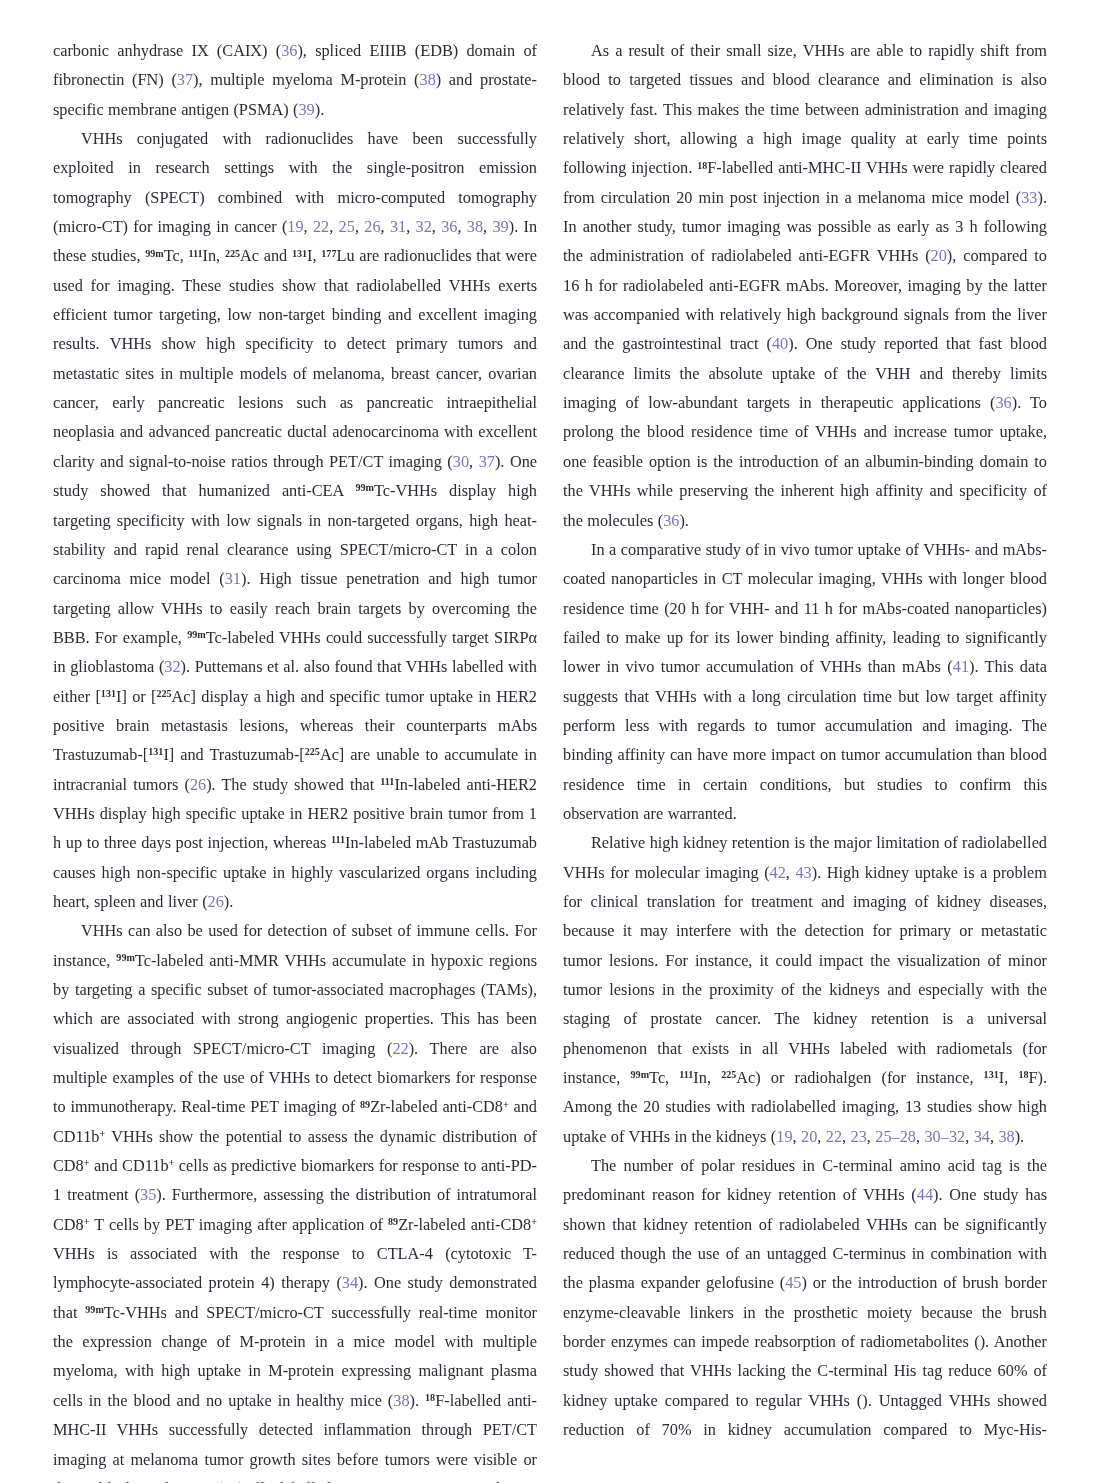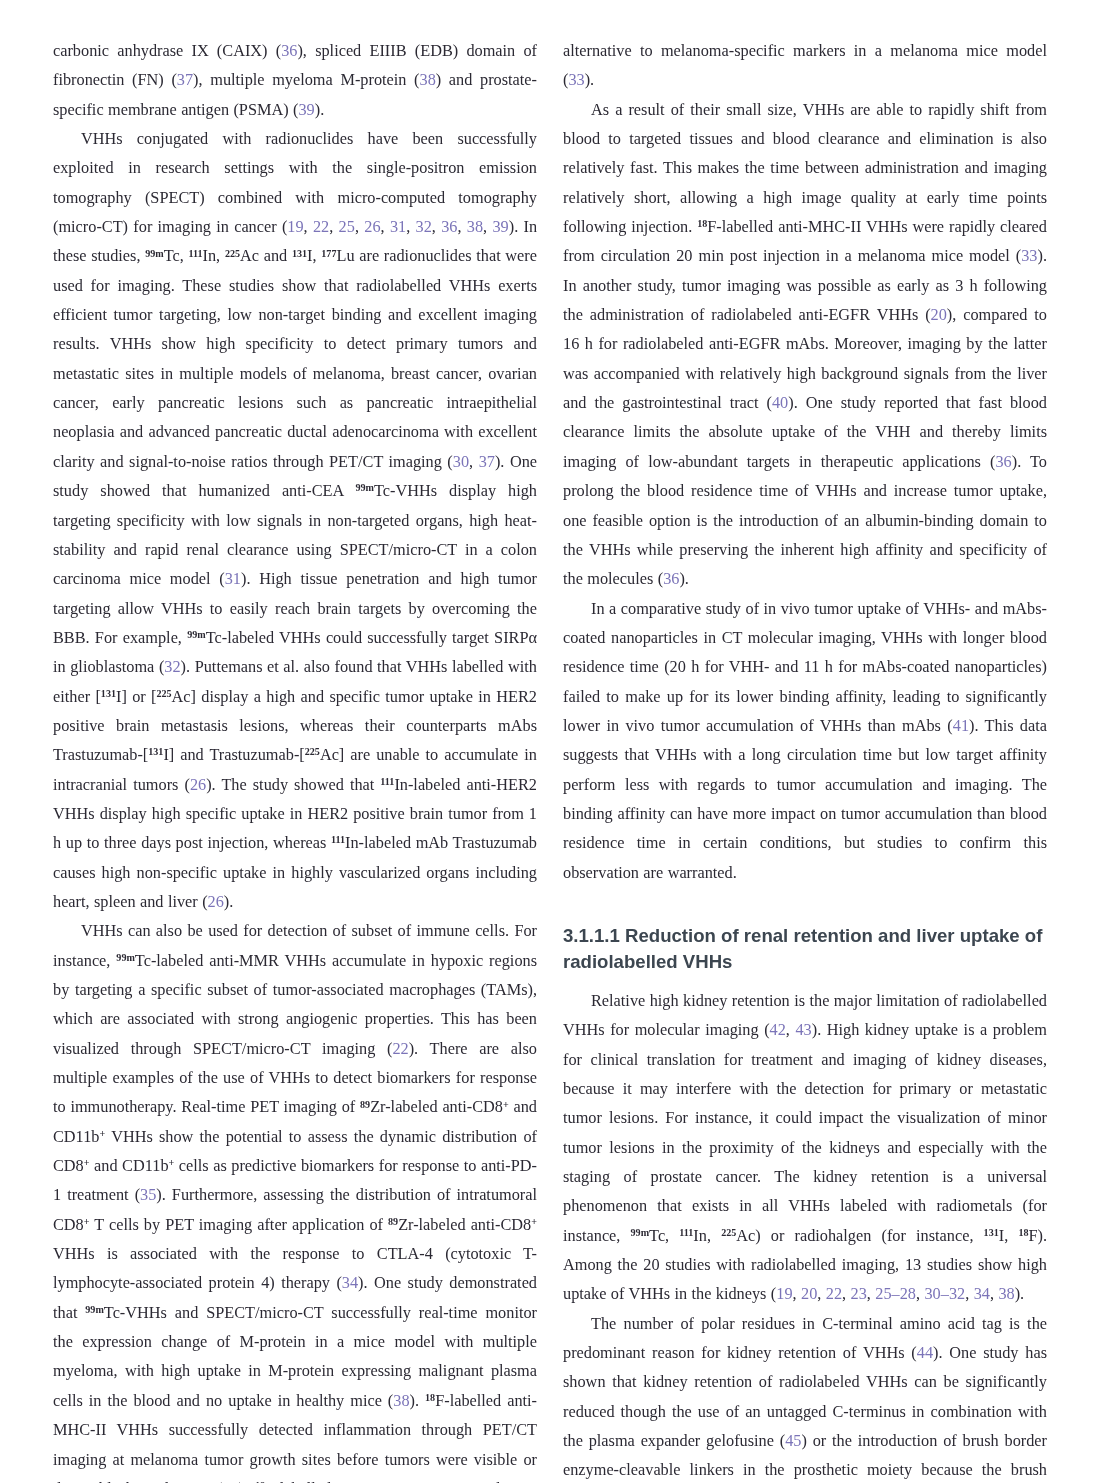--- a/index.html
+++ b/index.html
@@ -51,21 +51,19 @@
 <body>
 
 <div class="page">
   <div class="columns">
     <div class="column">
         <p class="para">carbonic anhydrase IX (CAIX) (<span class="cite">36</span>), spliced EIIIB (EDB) domain of fibronectin (FN) (<span class="cite">37</span>), multiple myeloma M-protein (<span class="cite">38</span>) and prostate-specific membrane antigen (PSMA) (<span class="cite">39</span>).</p>
         <p class="para indent">VHHs conjugated with radionuclides have been successfully exploited in research settings with the single-positron emission tomography (SPECT) combined with micro-computed tomography (micro-CT) for imaging in cancer (<span class="cite">19</span>, <span class="cite">22</span>, <span class="cite">25</span>, <span class="cite">26</span>, <span class="cite">31</span>, <span class="cite">32</span>, <span class="cite">36</span>, <span class="cite">38</span>, <span class="cite">39</span>). In these studies, <sup>99m</sup>Tc, <sup>111</sup>In, <sup>225</sup>Ac and <sup>131</sup>I, <sup>177</sup>Lu are radionuclides that were used for imaging. These studies show that radiolabelled VHHs exerts efficient tumor targeting, low non-target binding and excellent imaging results. VHHs show high specificity to detect primary tumors and metastatic sites in multiple models of melanoma, breast cancer, ovarian cancer, early pancreatic lesions such as pancreatic intraepithelial neoplasia and advanced pancreatic ductal adenocarcinoma with excellent clarity and signal-to-noise ratios through PET/CT imaging (<span class="cite">30</span>, <span class="cite">37</span>). One study showed that humanized anti-CEA <sup>99m</sup>Tc-VHHs display high targeting specificity with low signals in non-targeted organs, high heat-stability and rapid renal clearance using SPECT/micro-CT in a colon carcinoma mice model (<span class="cite">31</span>). High tissue penetration and high tumor targeting allow VHHs to easily reach brain targets by overcoming the BBB. For example, <sup>99m</sup>Tc-labeled VHHs could successfully target SIRPα in glioblastoma (<span class="cite">32</span>). Puttemans et al. also found that VHHs labelled with either [<sup>131</sup>I] or [<sup>225</sup>Ac] display a high and specific tumor uptake in HER2 positive brain metastasis lesions, whereas their counterparts mAbs Trastuzumab-[<sup>131</sup>I] and Trastuzumab-[<sup>225</sup>Ac] are unable to accumulate in intracranial tumors (<span class="cite">26</span>). The study showed that <sup>111</sup>In-labeled anti-HER2 VHHs display high specific uptake in HER2 positive brain tumor from 1 h up to three days post injection, whereas <sup>111</sup>In-labeled mAb Trastuzumab causes high non-specific uptake in highly vascularized organs including heart, spleen and liver (<span class="cite">26</span>).</p>
         <p class="para indent jlast">VHHs can also be used for detection of subset of immune cells. For instance, <sup>99m</sup>Tc-labeled anti-MMR VHHs accumulate in hypoxic regions by targeting a specific subset of tumor-associated macrophages (TAMs), which are associated with strong angiogenic properties. This has been visualized through SPECT/micro-CT imaging (<span class="cite">22</span>). There are also multiple examples of the use of VHHs to detect biomarkers for response to immunotherapy. Real-time PET imaging of <sup>89</sup>Zr-labeled anti-CD8<sup>+</sup> and CD11b<sup>+</sup> VHHs show the potential to assess the dynamic distribution of CD8<sup>+</sup> and CD11b<sup>+</sup> cells as predictive biomarkers for response to anti-PD-1 treatment (<span class="cite">35</span>). Furthermore, assessing the distribution of intratumoral CD8<sup>+</sup> T cells by PET imaging after application of <sup>89</sup>Zr-labeled anti-CD8<sup>+</sup> VHHs is associated with the response to CTLA-4 (cytotoxic T-lymphocyte-associated protein 4) therapy (<span class="cite">34</span>). One study demonstrated that <sup>99m</sup>Tc-VHHs and SPECT/micro-CT successfully real-time monitor the expression change of M-protein in a mice model with multiple myeloma, with high uptake in M-protein expressing malignant plasma cells in the blood and no uptake in healthy mice (<span class="cite">38</span>). <sup>18</sup>F-labelled anti-MHC-II VHHs successfully detected inflammation through PET/CT imaging at melanoma tumor growth sites before tumors were visible or detectable by palpation (<span class="cite">33</span>). <sup>18</sup>F-labelled anti-MHC-II VHHs and anti-CD11b VHHs, which bind to targets expressed by multiple immune cells, detected primary melanoma, as an</p>
       </div>
     <div class="column">
-        <p class="para">alternative to melanoma-specific markers in a melanoma mice model (<span class="cite">33</span>).</p>
         <p class="para indent">As a result of their small size, VHHs are able to rapidly shift from blood to targeted tissues and blood clearance and elimination is also relatively fast. This makes the time between administration and imaging relatively short, allowing a high image quality at early time points following injection. <sup>18</sup>F-labelled anti-MHC-II VHHs were rapidly cleared from circulation 20 min post injection in a melanoma mice model (<span class="cite">33</span>). In another study, tumor imaging was possible as early as 3 h following the administration of radiolabeled anti-EGFR VHHs (<span class="cite">20</span>), compared to 16 h for radiolabeled anti-EGFR mAbs. Moreover, imaging by the latter was accompanied with relatively high background signals from the liver and the gastrointestinal tract (<span class="cite">40</span>). One study reported that fast blood clearance limits the absolute uptake of the VHH and thereby limits imaging of low-abundant targets in therapeutic applications (<span class="cite">36</span>). To prolong the blood residence time of VHHs and increase tumor uptake, one feasible option is the introduction of an albumin-binding domain to the VHHs while preserving the inherent high affinity and specificity of the molecules (<span class="cite">36</span>).</p>
         <p class="para indent">In a comparative study of in vivo tumor uptake of VHHs- and mAbs-coated nanoparticles in CT molecular imaging, VHHs with longer blood residence time (20 h for VHH- and 11 h for mAbs-coated nanoparticles) failed to make up for its lower binding affinity, leading to significantly lower in vivo tumor accumulation of VHHs than mAbs (<span class="cite">41</span>). This data suggests that VHHs with a long circulation time but low target affinity perform less with regards to tumor accumulation and imaging. The binding affinity can have more impact on tumor accumulation than blood residence time in certain conditions, but studies to confirm this observation are warranted.</p>
-        <h3 class="subheading">3.1.1.1 Reduction of renal retention and liver uptake of radiolabelled VHHs</h3>
         <p class="para indent">Relative high kidney retention is the major limitation of radiolabelled VHHs for molecular imaging (<span class="cite">42</span>, <span class="cite">43</span>). High kidney uptake is a problem for clinical translation for treatment and imaging of kidney diseases, because it may interfere with the detection for primary or metastatic tumor lesions. For instance, it could impact the visualization of minor tumor lesions in the proximity of the kidneys and especially with the staging of prostate cancer. The kidney retention is a universal phenomenon that exists in all VHHs labeled with radiometals (for instance, <sup>99m</sup>Tc, <sup>111</sup>In, <sup>225</sup>Ac) or radiohalgen (for instance, <sup>131</sup>I, <sup>18</sup>F). Among the 20 studies with radiolabelled imaging, 13 studies show high uptake of VHHs in the kidneys (<span class="cite">19</span>, <span class="cite">20</span>, <span class="cite">22</span>, <span class="cite">23</span>, <span class="cite">25–28</span>, <span class="cite">30–32</span>, <span class="cite">34</span>, <span class="cite">38</span>).</p>
         <p class="para indent jlast">The number of polar residues in C-terminal amino acid tag is the predominant reason for kidney retention of VHHs (<span class="cite">44</span>). One study has shown that kidney retention of radiolabeled VHHs can be significantly reduced though the use of an untagged C-terminus in combination with the plasma expander gelofusine (<span class="cite">45</span>) or the introduction of brush border enzyme-cleavable linkers in the prosthetic moiety because the brush border enzymes can impede reabsorption of radiometabolites (). Another study showed that VHHs lacking the C-terminal His tag reduce 60% of kidney uptake compared to regular VHHs (). Untagged VHHs showed reduction of 70% in kidney accumulation compared to Myc-His-</p>
       </div>
   </div>
 </div>
 
 </body></html>

